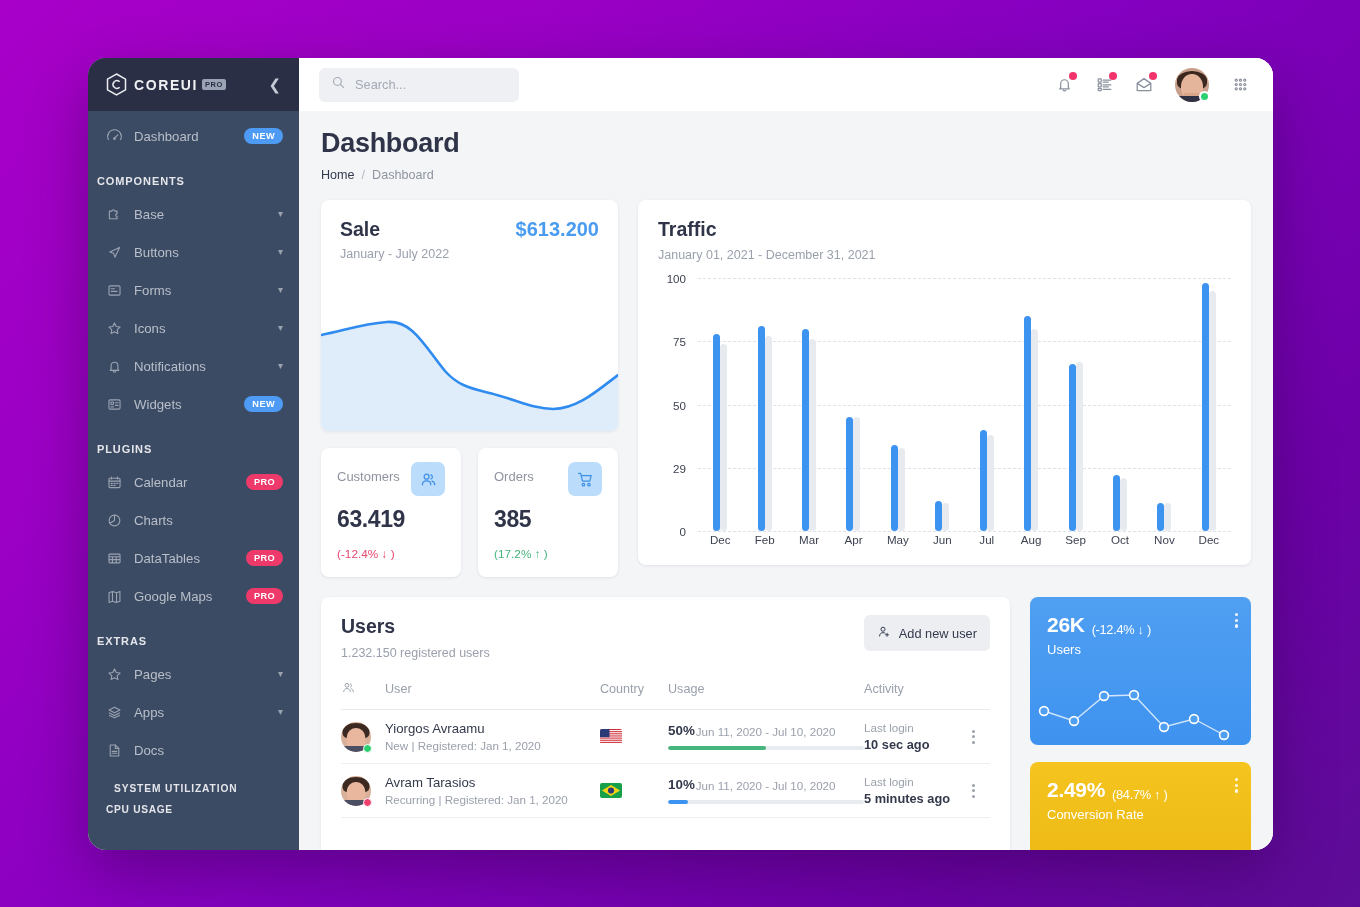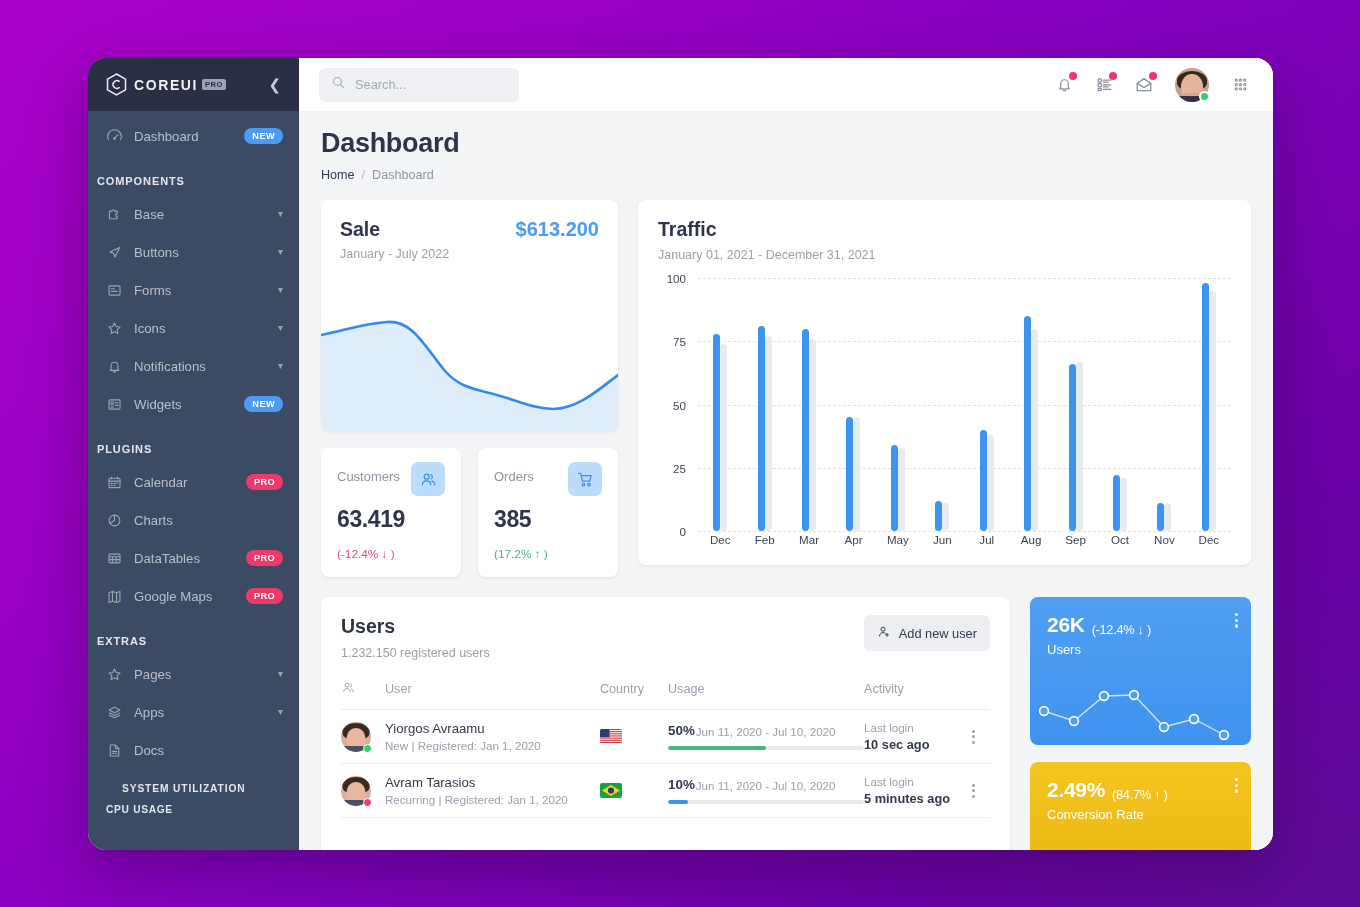--- a/index.html
+++ b/index.html
@@ -77,21 +77,21 @@
   .badge {
     font-size: 9.2px; font-weight: 700; letter-spacing: .4px;
     border-radius: 9px; padding: 3px 8px 2px; line-height: 1.15;
     color: #fff;
   }
   .badge.new { background: #4d9bf5; }
   .badge.pro { background: #ee3a6a; }
 
   .sb-bottom-label {
     color: #e4e6eb; font-size: 10.2px; font-weight: 700;
-    letter-spacing: .9px; padding: 14px 34px 4px;
+    letter-spacing: .9px; padding: 14px 26px 4px;
   }
   .sb-cpu {
     color: #e4e6eb; font-size: 10.2px; font-weight: 700;
     letter-spacing: .7px; padding: 6px 18px 0;
   }
 
   
   #main { flex: 1; display: flex; flex-direction: column; background: #f4f5f7; min-width: 0; }
 
   .topbar {
@@ -608,21 +608,21 @@
           </div>
         </div>
 
         <div class="col-right">
           <section class="card traffic-card">
             <div class="traffic-title">Traffic</div>
             <div class="traffic-sub">January 01, 2021 - December 31, 2021</div>
             <div class="traffic-plot">
               <div class="yaxis" id="y-axis">
                   <div class="ytick" style="top: 100%;">0</div>
-                  <div class="ytick" style="top: 75%;">25</div>
+                  <div class="ytick" style="top: 75%;">29</div>
                   <div class="ytick" style="top: 50%;">50</div>
                   <div class="ytick" style="top: 25%;">75</div>
                   <div class="ytick" style="top: 0%;">100</div>
                 </div>
               <div class="plotarea">
                 <div id="gridlines">
                     <div class="gridline" style="top: 100%;"></div>
                     <div class="gridline" style="top: 75%;"></div>
                     <div class="gridline" style="top: 50%;"></div>
                     <div class="gridline" style="top: 25%;"></div>

